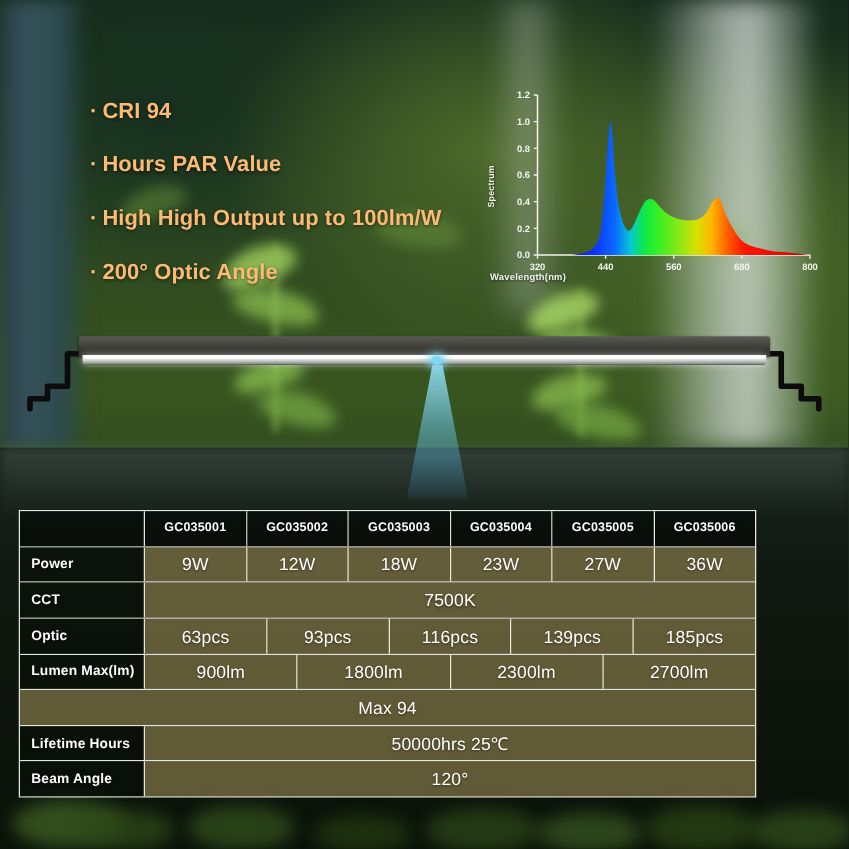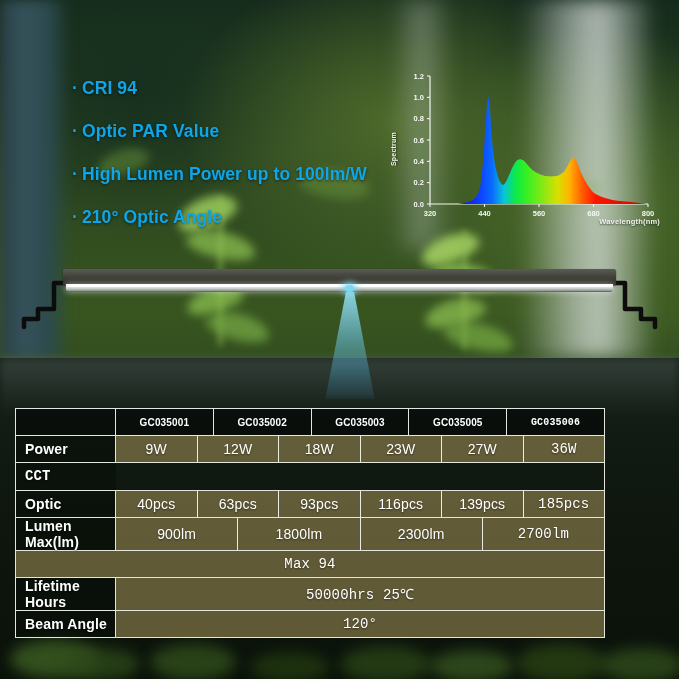--- a/index.html
+++ b/index.html
@@ -47,41 +47,41 @@
     background:linear-gradient(180deg,#16201a 0%,#111a12 30%,#0d150d 60%,#0a120a 100%);
   }
   .bg-lower-glow{
     position:absolute;left:0;top:358px;width:679px;height:60px;
     background:linear-gradient(180deg,rgba(120,140,130,.30) 0%,rgba(60,75,65,0) 100%);
     filter:blur(4px);
   }
   .foliage{position:absolute;border-radius:50%;filter:blur(7px);}
 
   
-  .features{position:absolute;left:72px;top:78px;width:330px;color:#0ea5e9;}
+  .features{position:absolute;left:72px;top:78px;width:330px;color:#fdba74;}
   .feat{
     display:block;font-size:17.5px;font-weight:700;letter-spacing:.1px;
     margin-bottom:22px;white-space:nowrap;
     text-shadow:0 1px 3px rgba(0,0,0,.55);
   }
   .feat .dot{display:inline-block;margin-right:4px;}
 
   
   .chart{
     position:absolute;left:392px;top:62px;width:268px;height:172px;
   }
   .chart svg{display:block;}
   .chart-ylabel{
     position:absolute;left:-2px;top:104px;
     transform:rotate(-90deg);transform-origin:left top;
     font-size:7px;color:#f2f5ee;letter-spacing:.2px;font-weight:600;
     text-shadow:0 1px 2px rgba(0,0,0,.6);white-space:nowrap;
   }
   .chart-xlabel{
-    position:absolute;left:0;top:155px;width:268px;text-align:right;
+    position:absolute;left:0;top:155px;width:268px;text-align:left;
     font-size:7.5px;color:#f2f5ee;font-weight:600;letter-spacing:.2px;
     text-shadow:0 1px 2px rgba(0,0,0,.6);
   }
   .tick{font-size:7.5px;fill:#f4f7f0;font-family:"Liberation Sans",sans-serif;font-weight:600;}
 
   
   .lamp{position:absolute;left:0;top:255px;width:679px;height:100px;}
   .lamp-body{
     position:absolute;left:63px;top:14px;width:553px;height:16px;
     background:linear-gradient(180deg,#5a5a58 0%,#46463f 40%,#34342e 75%,#2a2a25 100%);
@@ -120,24 +120,24 @@
   }
   .trow{display:flex;flex:1;border-bottom:1px solid rgba(246,248,240,.92);}
   .trow:last-child{border-bottom:none;}
   .tcell{
     display:flex;align-items:center;justify-content:center;
     border-right:1px solid rgba(246,248,240,.92);
     color:#fff;font-size:14px;letter-spacing:.15px;
     text-shadow:0 1px 2px rgba(0,0,0,.45);
     box-sizing:border-box;
   }
-  .tcell:last-child{border-right:none;font-family:Liberation Mono, monospace;}
+  .tcell:last-child{border-right:none;}
   .tcell.label{
     flex:0 0 100px;justify-content:flex-start;padding-left:9px;
-    font-weight:700;font-size:14px;
+    font-weight:700;font-size:11px;
     background:rgba(8,14,8,.62);
   }
   .tcell.val{flex:1 1 0;background:rgba(182,160,96,.50);}
   .tcell.span{flex:1 1 0;background:rgba(182,160,96,.50);justify-content:center;}
   .trow.header .tcell{background:rgba(6,10,8,.72);font-weight:700;font-size:10px;}
   .trow.header .tcell.label{background:rgba(6,10,8,.72);}
 </style>
 </head>
 <body>
 
@@ -174,23 +174,23 @@
     <div class="foliage" style="left:150px;top:644px;width:86px;height:36px;background:#33521c;opacity:.75;"></div>
     <div class="foliage" style="left:250px;top:652px;width:80px;height:30px;background:#22390f;opacity:.8;"></div>
     <div class="foliage" style="left:340px;top:646px;width:92px;height:36px;background:#2e4a18;opacity:.7;"></div>
     <div class="foliage" style="left:430px;top:650px;width:84px;height:32px;background:#3a5a22;opacity:.72;"></div>
     <div class="foliage" style="left:516px;top:644px;width:90px;height:38px;background:#2a4314;opacity:.78;"></div>
     <div class="foliage" style="left:600px;top:648px;width:84px;height:34px;background:#35541e;opacity:.7;"></div>
   </div>
 
   <div class="features">
     <span class="feat"><span class="dot">·</span><span>CRI 94</span></span>
-    <span class="feat"><span class="dot">·</span><span>Optic PAR Value</span></span>
-    <span class="feat"><span class="dot">·</span><span>High Lumen Power up to 100lm/W</span></span>
-    <span class="feat"><span class="dot">·</span><span>210° Optic Angle</span></span>
+    <span class="feat"><span class="dot">·</span><span>Hours PAR Value</span></span>
+    <span class="feat"><span class="dot">·</span><span>High High Output up to 100lm/W</span></span>
+    <span class="feat"><span class="dot">·</span><span>200° Optic Angle</span></span>
   </div>
 
   <div class="chart">
     <svg width="268" height="172" viewBox="0 0 268 172">
       <defs>
         <linearGradient id="specgrad" x1="0" y1="0" x2="1" y2="0">
           <stop offset="0.000" stop-color="#3a0a6e"></stop>
           <stop offset="0.110" stop-color="#2b16c8"></stop>
           <stop offset="0.200" stop-color="#0d2cff"></stop>
           <stop offset="0.285" stop-color="#0a6bff"></stop>
@@ -269,38 +269,39 @@
     <div class="lamp-lens"></div>
     <div class="led-dot"></div>
   </div>
 
   <div class="table" id="spec-table">
       <div class="trow header">
         <div class="tcell label"></div>
         <div class="tcell val">GC035001</div>
         <div class="tcell val">GC035002</div>
         <div class="tcell val">GC035003</div>
+        <div class="tcell val">GC035004</div>
         <div class="tcell val">GC035005</div>
         <div class="tcell val">GC035006</div>
       </div>
       <div class="trow">
         <div class="tcell label">Power</div>
         <div class="tcell val">9W</div>
         <div class="tcell val">12W</div>
         <div class="tcell val">18W</div>
         <div class="tcell val">23W</div>
         <div class="tcell val">27W</div>
         <div class="tcell val">36W</div>
       </div>
       <div class="trow">
         <div class="tcell label">CCT</div>
+        <div class="tcell span">7500K</div>
       </div>
       <div class="trow">
         <div class="tcell label">Optic</div>
-        <div class="tcell val">40pcs</div>
         <div class="tcell val">63pcs</div>
         <div class="tcell val">93pcs</div>
         <div class="tcell val">116pcs</div>
         <div class="tcell val">139pcs</div>
         <div class="tcell val">185pcs</div>
       </div>
       <div class="trow">
         <div class="tcell label">Lumen Max(lm)</div>
         <div class="tcell val">900lm</div>
         <div class="tcell val">1800lm</div>

